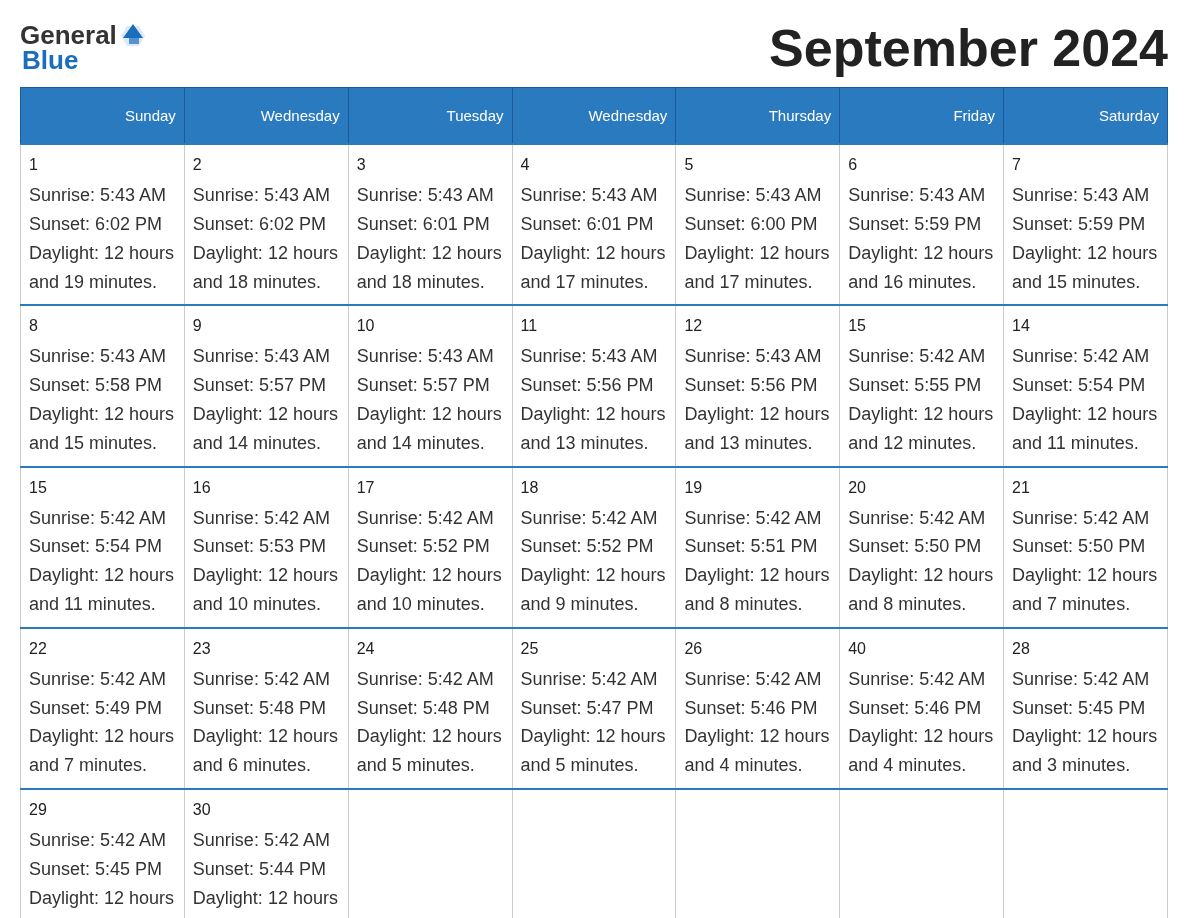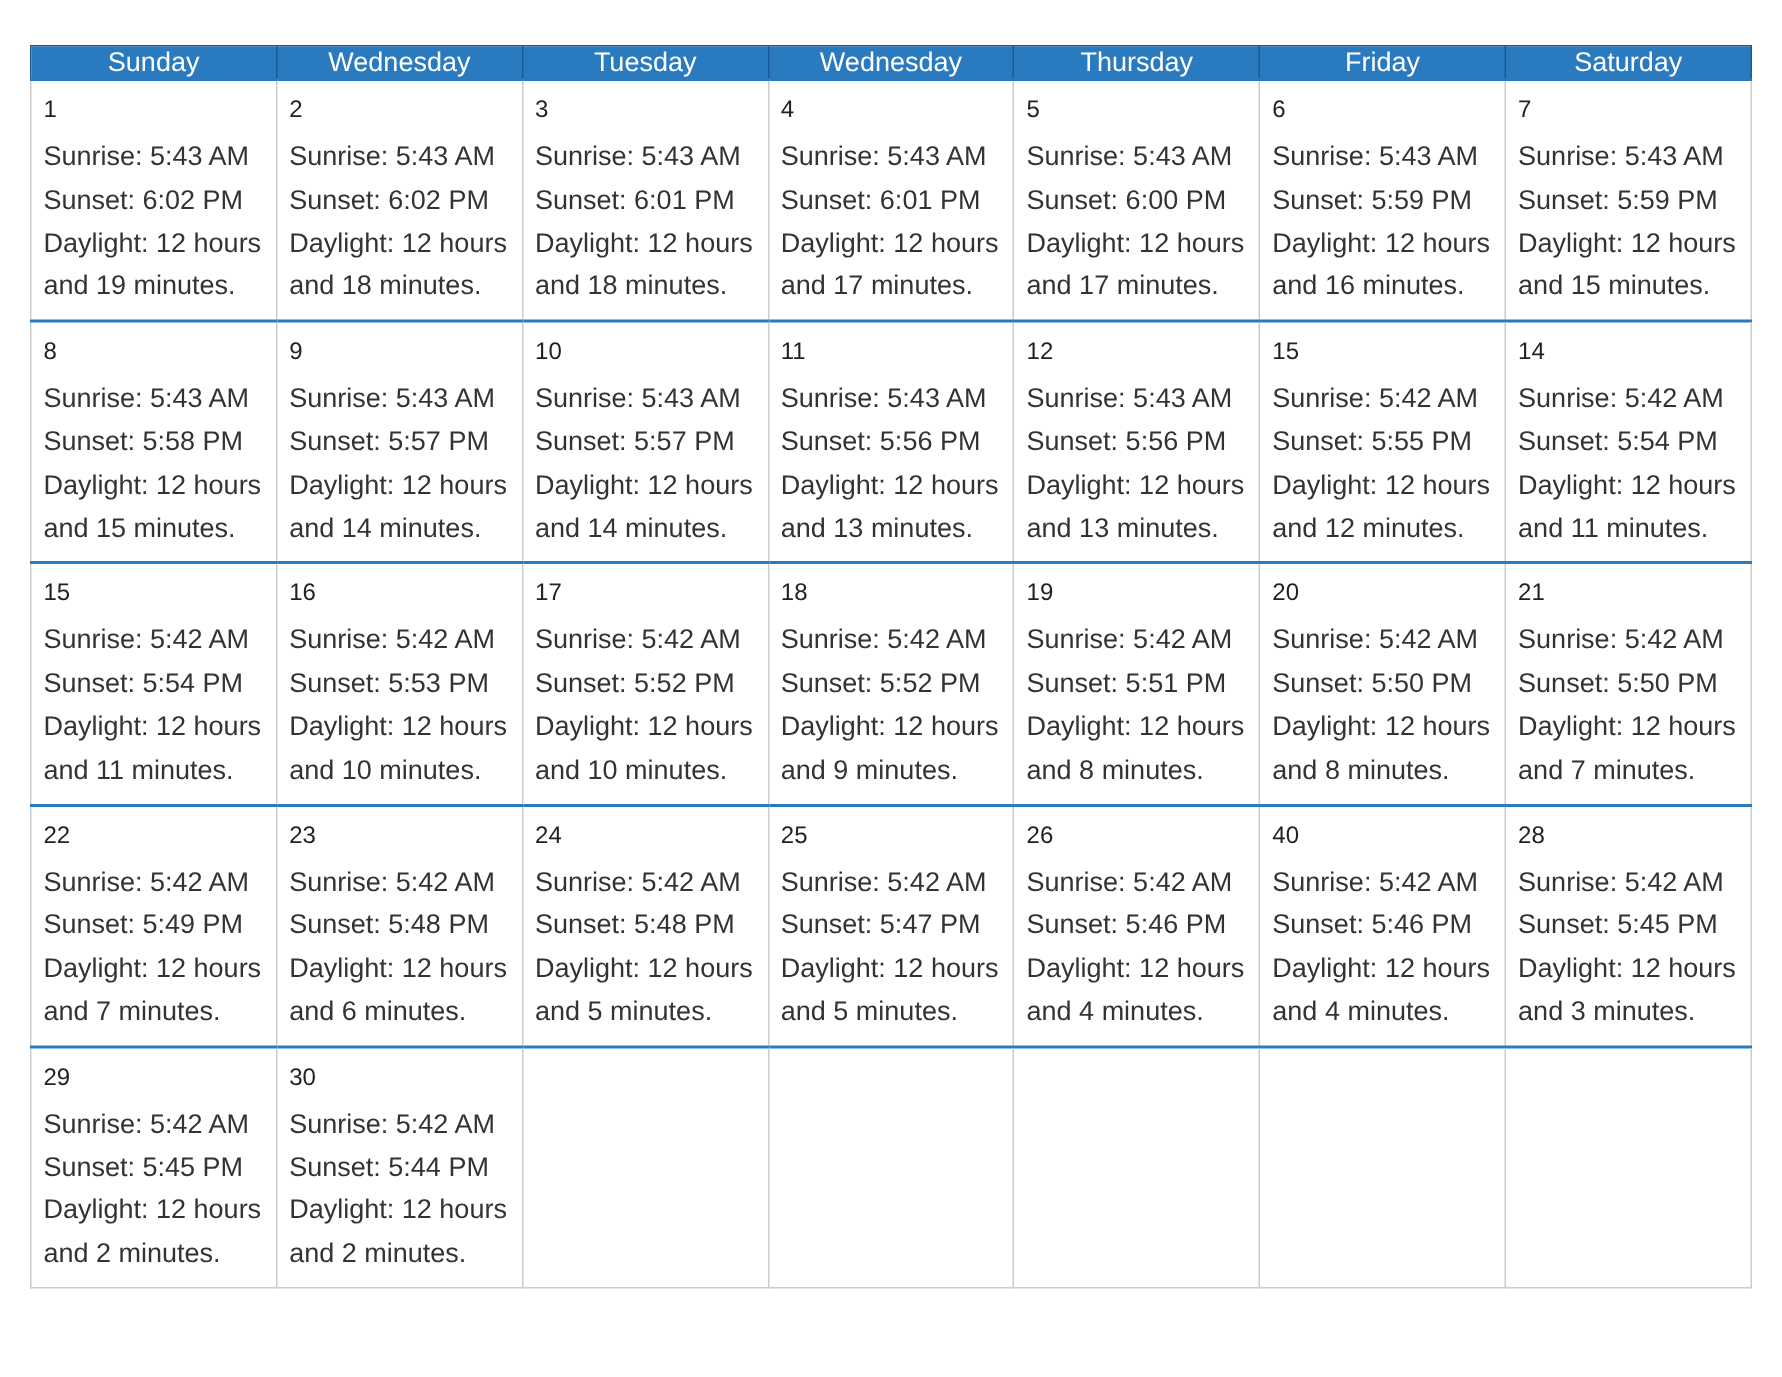--- a/index.html
+++ b/index.html
@@ -50,23 +50,23 @@
       margin-top: 4px;
     }
     .calendar-table {
       width: 100%;
       border-collapse: collapse;
       margin-top: 10px;
     }
     .calendar-table th {
       background-color: #2a7abf;
       color: #fff;
-      padding: 0 8px;
-      text-align: center;
-      font-size: 18px;
+      padding: 19px 8px;
+      text-align: right;
+      font-size: 15px;
       font-weight: normal;
       border: 1px solid #1a5a9a;
     }
     .calendar-table td {
       vertical-align: top;
       padding: 8px 8px;
       border: 1px solid #ccc;
       border-top: 2px solid #2a7abf;
       width: 14.28%;
       min-height: 110px;
@@ -90,21 +90,35 @@
       line-height: 1.6;
     }
     .empty-cell {
       border-top: 2px solid #2a7abf;
     }
   </style>
 </head>
 <body>
 
 <div class="header">
+  <div class="logo">
+    <div class="logo-text">
+      <span class="logo-general">General</span>
+      <div class="logo-icon">
+        <svg width="28" height="28" viewBox="0 0 28 28">
+          <polygon points="8,4 20,4 26,14 20,24 8,24 2,14" fill="#1a6ebd" opacity="0.15"></polygon>
+          <polygon points="14,2 24,16 4,16" fill="#1a6ebd"></polygon>
+          <polygon points="10,10 20,10 20,22 10,22" fill="#1a6ebd" opacity="0.7"></polygon>
+        </svg>
+      </div>
+    </div>
+    <span class="logo-blue" style="font-size:26px;font-weight:bold;margin-top:-6px;margin-left:2px;">Blue</span>
+  </div>
   <div class="title-section">
+    <div class="calendar-title">September 2024</div>
   </div>
 </div>
 
 <table class="calendar-table">
   <thead>
     <tr>
       <th>Sunday</th>
       <th>Wednesday</th>
       <th>Tuesday</th>
       <th>Wednesday</th>

